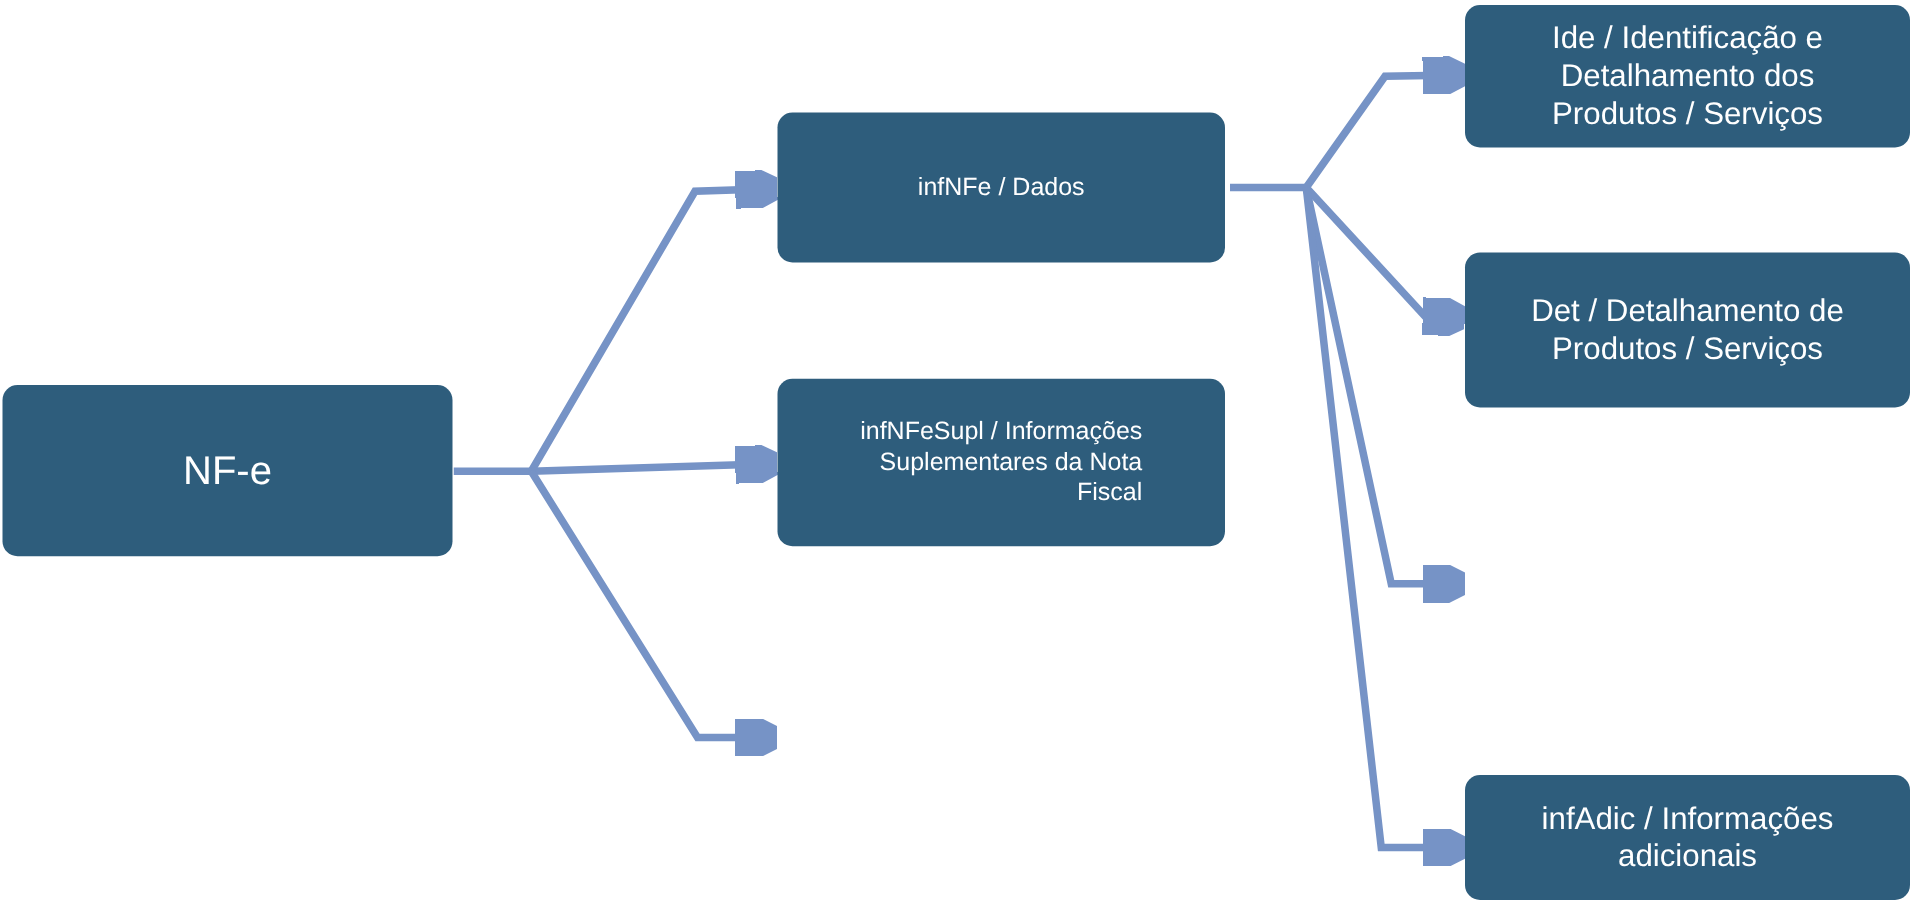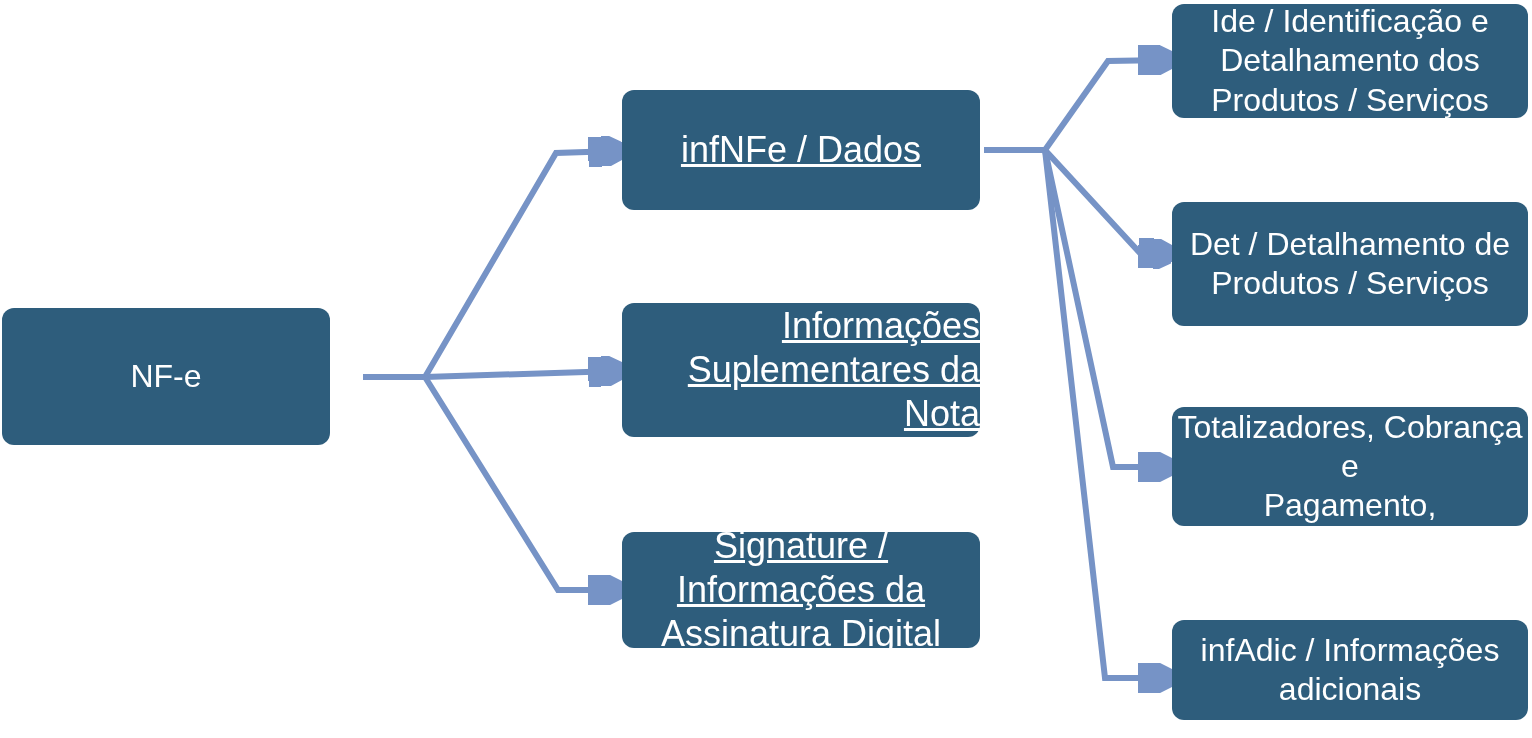--- a/index.html
+++ b/index.html
@@ -38,26 +38,26 @@
     background: var(--box-fill);
     color: var(--box-text);
     border-radius: 12px;
     display: flex;
     align-items: center;
     justify-content: center;
     text-align: center;
     white-space: pre-line;
     line-height: 1.22;
   }
-  .node-nfe        { left: 2px;    top: 308px; width: 328px; height: 137px; font-size: 32px; }
-  .node-mid        { left: 622px;  width: 358px; font-size: 36px; text-decoration: underline; }
+  .node-nfe        { left: 2px;    top: 308px; width: 360px; height: 137px; font-size: 32px; }
+  .node-mid        { left: 622px;  width: 358px; font-size: 20px; }
   .node-infnfe     { top: 90px;  height: 120px; }
   .node-infnfesupl { top: 303px; height: 134px; text-align: right; }
   .node-signature  { top: 532px; height: 116px; }
-  .node-right      { left: 1172px; width: 356px; font-size: 32px; }
+  .node-right      { left: 1172px; width: 356px; font-size: 25px; }
   .node-ide        { top: 4px;   height: 114px; }
   .node-det        { top: 202px; height: 124px; }
   .node-tota       { top: 407px; height: 119px; }
   .node-infadic    { top: 620px; height: 100px; }
 </style>
 </head>
 <body>
 
 <div class="canvas">
 
@@ -94,40 +94,31 @@
   <div class="node node-mid node-infnfe">
     <span>infNFe / Dados</span>
   </div>
 
   <div class="node node-mid node-infnfesupl">
     <span>infNFeSupl / Informações
 Suplementares da Nota
 Fiscal</span>
   </div>
 
-  <div class="node node-mid node-signature">
-    <span>Signature / Informações da
-Assinatura Digital</span>
-  </div>
 
   <div class="node node-right node-ide">
     <span>Ide / Identificação e
 Detalhamento dos
 Produtos / Serviços</span>
   </div>
 
   <div class="node node-right node-det">
     <span>Det / Detalhamento de
 Produtos / Serviços</span>
   </div>
 
-  <div class="node node-right node-tota">
-    <span>tota, transp, cobr /
-Totalizadores, Cobrança e
-Pagamento, Intermediador</span>
-  </div>
 
   <div class="node node-right node-infadic">
     <span>infAdic / Informações
 adicionais</span>
   </div>
 
 </div>
 
 </body></html>

